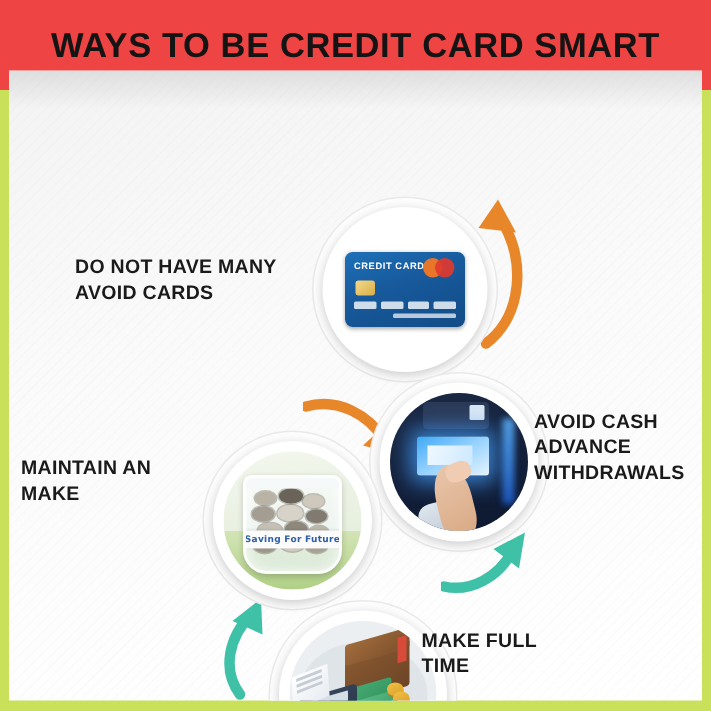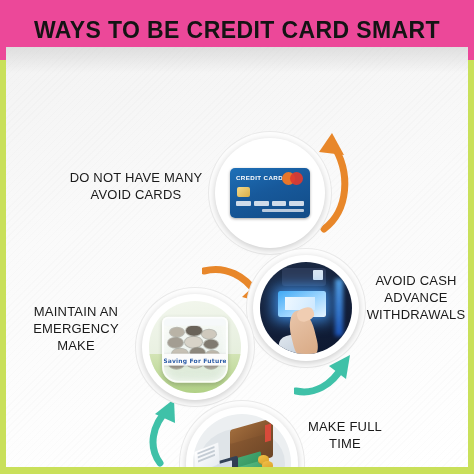--- a/index.html
+++ b/index.html
@@ -12,21 +12,21 @@
   #poster{
     position:relative;
     width:474px;height:474px;
     box-sizing:border-box;
     background:#c9e05a;
     overflow:hidden;
   }
   
   #header{
     position:absolute;left:0;top:0;width:474px;height:60px;
-    background:#ec4899;
+    background:#ef4444;
     display:flex;align-items:center;justify-content:center;
   }
   #header-title{
     font-size:23px;font-weight:bold;color:#141414;
     letter-spacing:0.4px;white-space:nowrap;
     font-family:"Liberation Sans", sans-serif;
   }
   
   #canvas{
     position:absolute;left:6px;top:47px;
@@ -177,22 +177,22 @@
   }
   .terminal .disp{position:absolute;left:16%;top:8%;width:68%;height:22%;background:#d5dde6;border-radius:1px;}
   .receipt{
     position:absolute;left:2%;top:34%;width:24%;height:22%;
     background:linear-gradient(150deg,#ffffff,#e7ecf1);transform:skewY(-18deg) rotate(-4deg);
   }
   .receipt i{display:block;height:8%;margin:10% 14% 0;background:#c4ccd4;}
 
   
   .tx{
-    position:absolute;color:#1a1a1a;font-weight:normal;
-    font-size:13px;line-height:17px;text-align:center;
+    position:absolute;color:#1a1a1a;font-weight:bold;
+    font-size:13px;line-height:17px;text-align:left;
     letter-spacing:.2px;
     font-family:"Liberation Sans", sans-serif;
   }
   #txt-cards{left:44px;top:122px;width:172px;}
   #txt-cash{left:350px;top:225px;width:120px;}
   #txt-fund{left:8px;top:256px;width:124px;}
   #txt-payment{left:275px;top:371px;width:128px;}
 
   
   .arrow-svg{position:absolute;pointer-events:none;}
@@ -326,21 +326,20 @@
     </div>
 
     <div class="tx" id="txt-cash">
       <div>AVOID CASH</div>
       <div>ADVANCE</div>
       <div>WITHDRAWALS</div>
     </div>
 
     <div class="tx" id="txt-fund">
       <div>MAINTAIN AN</div>
-      <div>EMERGENCY</div>
       <div>MAKE</div>
     </div>
 
     <div class="tx" id="txt-payment">
       <div>MAKE FULL</div>
       <div>TIME</div>
     </div>
 
   </div>
 </div>

